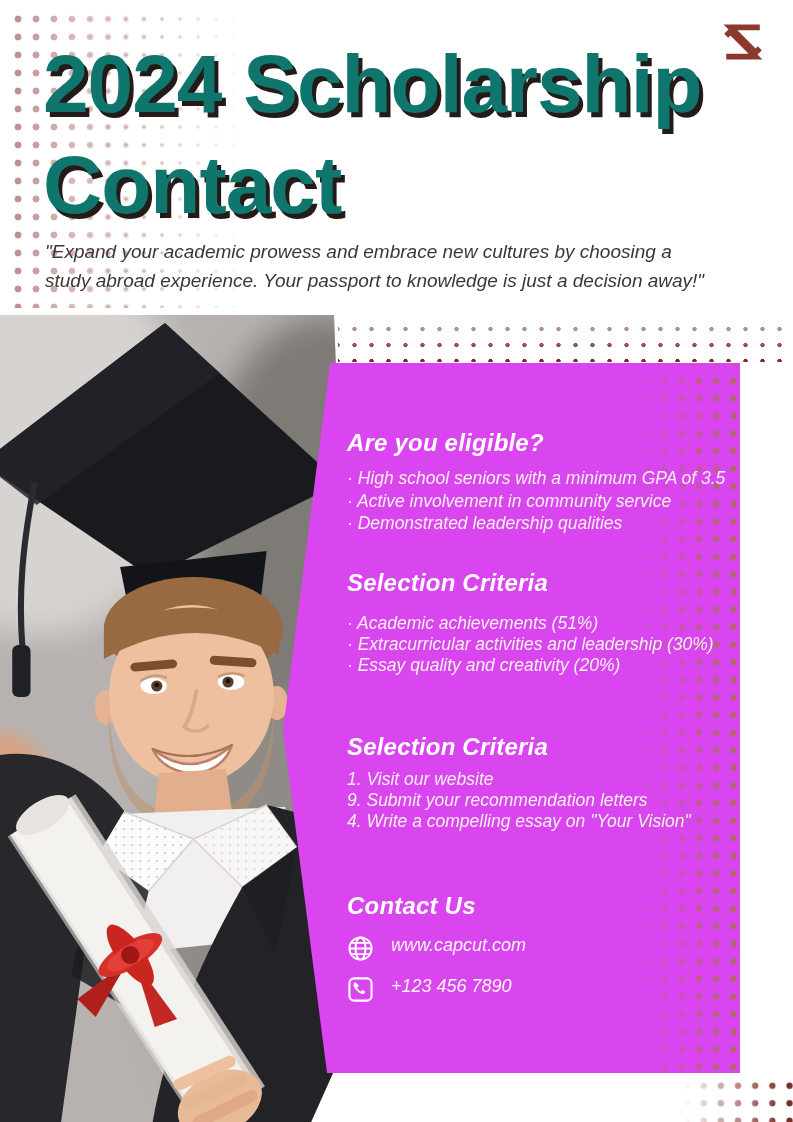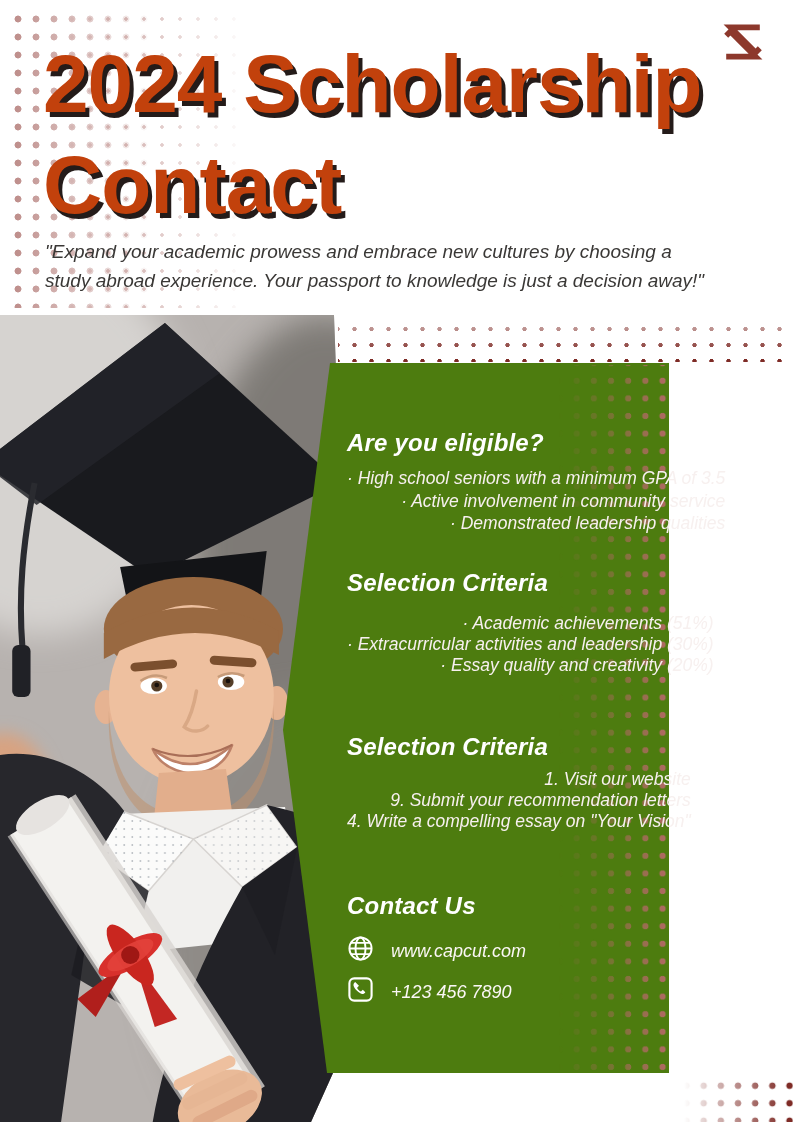--- a/index.html
+++ b/index.html
@@ -44,56 +44,56 @@
     background-image:radial-gradient(circle,#7e2b26 3px,rgba(126,43,38,0) 3.6px);
     background-size:17.2px 17.5px; background-position:11px 1px;
     -webkit-mask-image:linear-gradient(to right,transparent 0,rgba(0,0,0,.45) 40%,#000 95%);
     mask-image:linear-gradient(to right,transparent 0,rgba(0,0,0,.45) 40%,#000 95%);
   }
   
   .logo{ position:absolute; left:722px; top:20px; width:42px; height:44px; }
   .title{
     position:absolute; left:43px; top:33px; width:740px;
     font-size:82px; font-weight:700; line-height:101px;
-    color:#c2410c; letter-spacing:-1px;
+    color:#0f766e; letter-spacing:-1px;
     text-shadow:4px 5px 0 #241b19;
   }
   .title span{ display:block; white-space:nowrap; }
   .quote{
     position:absolute; left:45px; top:238px;
     font-size:19px; line-height:28.5px; font-style:italic;
     color:#3a3836;
   }
   .quote span{ display:block; white-space:nowrap; }
   
   .photo{
     position:absolute; left:0; top:315px; width:340px; height:807px;
     clip-path:polygon(0 0,334px 0,336px 55px,289px 415px,333px 758px,311px 807px,0 807px);
   }
   .photo svg{ display:block; width:100%; height:100%; }
   
   .panel{
-    position:absolute; left:0; top:363px; width:669px; height:710px;
-    background:#4d7c0f;
+    position:absolute; left:0; top:363px; width:740px; height:710px;
+    background:#d946ef;
     clip-path:polygon(330px 0,793px 0,793px 710px,327px 710px,283px 367px);
     color:#fbf7f6;
   }
   .sec{ position:absolute; left:347px; }
   .ph{
     font-size:24px; font-weight:700; font-style:italic;
     letter-spacing:.2px; color:#ffffff; white-space:nowrap;
   }
-  .plist{ list-style:none;text-align:right; }
+  .plist{ list-style:none; }
   .plist li{
     font-size:17.5px; font-style:italic; white-space:nowrap;
     color:#f7f0ef;
   }
   .lh22 li{ line-height:22.5px; }
   .lh21 li{ line-height:21px; }
-  .crow{ position:absolute; left:347px; display:flex; align-items:flex-end; gap:17px; }
+  .crow{ position:absolute; left:347px; display:flex; align-items:flex-start; gap:17px; }
   .crow .ic{ width:27px; height:27px; flex:0 0 27px; }
   .ctext{ font-size:18px; font-style:italic; color:#fbf7f6; white-space:nowrap; }
 </style>
 </head>
 <body>
 
 <div class="page">
 
   <div class="dots dots-topleft-big"></div>
   <div class="dots dots-topleft-small"></div>

